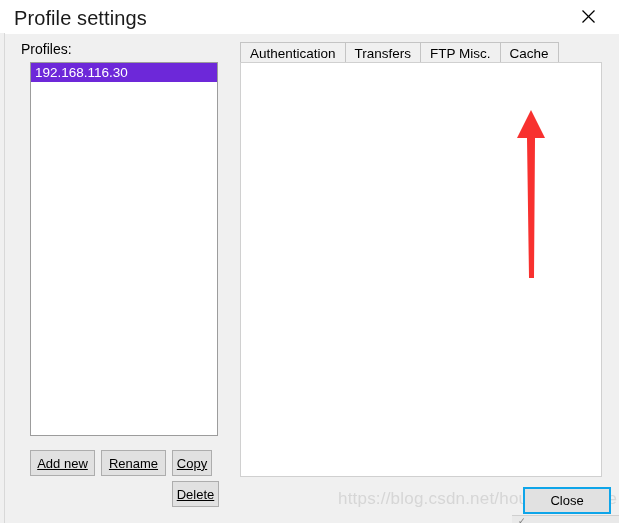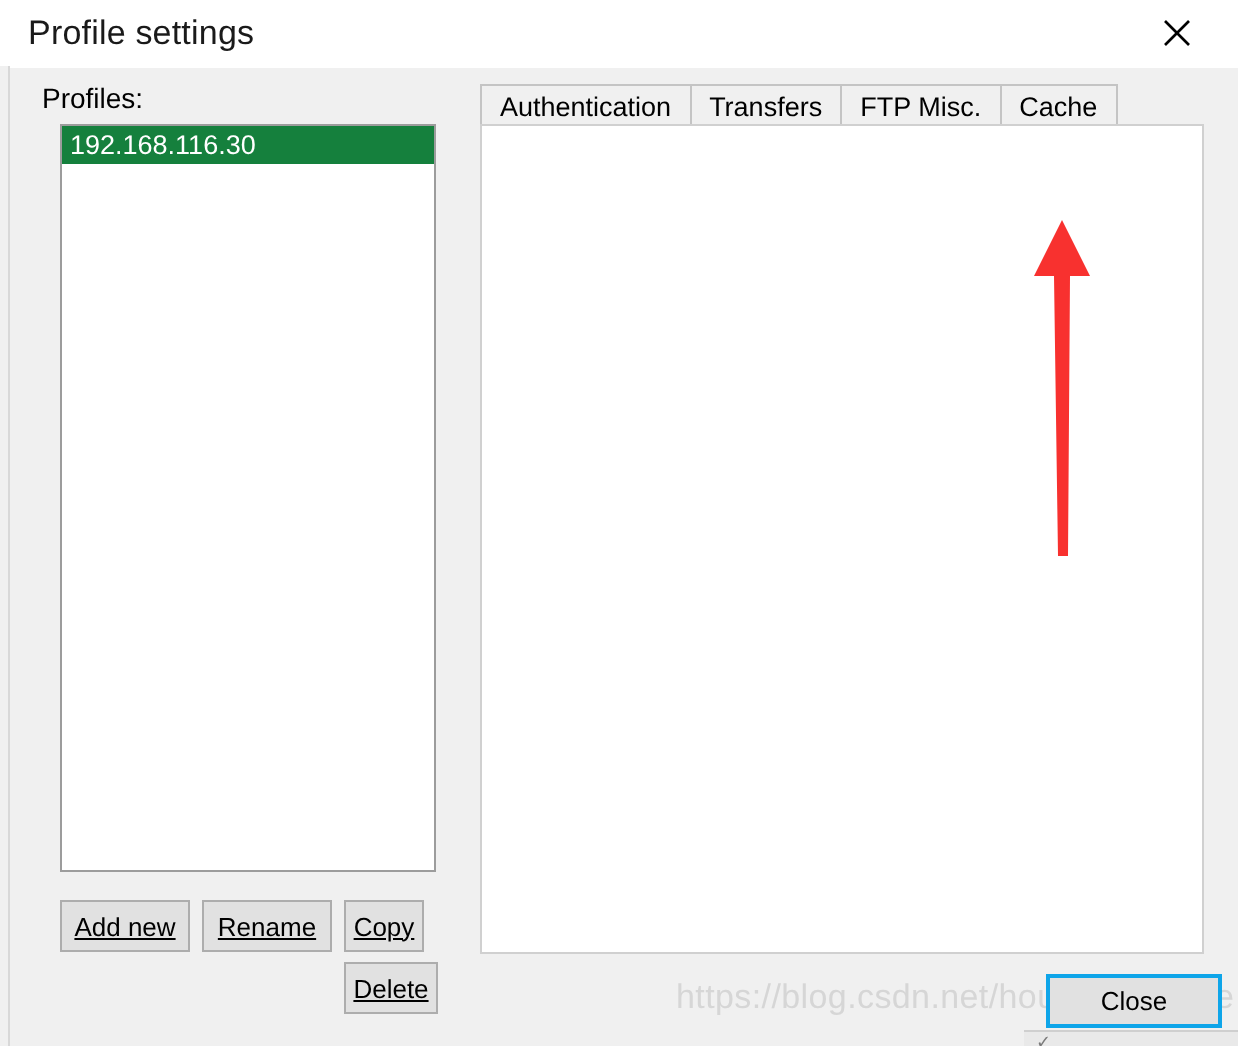--- a/index.html
+++ b/index.html
@@ -28,21 +28,21 @@
   #titlebar {
     position: absolute;
     left: 0; top: 0;
     width: 619px; height: 33px;
     background: #ffffff;
     border-bottom: 1px solid #ffffff;
   }
   #title-text {
     position: absolute;
     left: 14px; top: 7px;
-    font-size: 17px;
+    font-size: 20px;
     color: #1a1a1a;
     letter-spacing: 0.1px;
   }
   #close-x {
     position: absolute;
     right: 8px; top: 0px;
     width: 46px; height: 33px;
     display: flex;
     align-items: center;
     justify-content: center;
@@ -77,21 +77,21 @@
   .profile-item {
     height: 19px;
     line-height: 19px;
     padding-left: 4px;
     font-size: 13.5px;
     color: #000;
     box-sizing: border-box;
     cursor: default;
   }
   .profile-item.selected {
-    background: #15803d;
+    background: #6d28d9;
     color: #ffffff;
   }
 
   
   .btn {
     position: absolute;
     background: #e1e1e1;
     border: 1px solid #adadad;
     box-sizing: border-box;
     font-family: "Liberation Sans", sans-serif;

